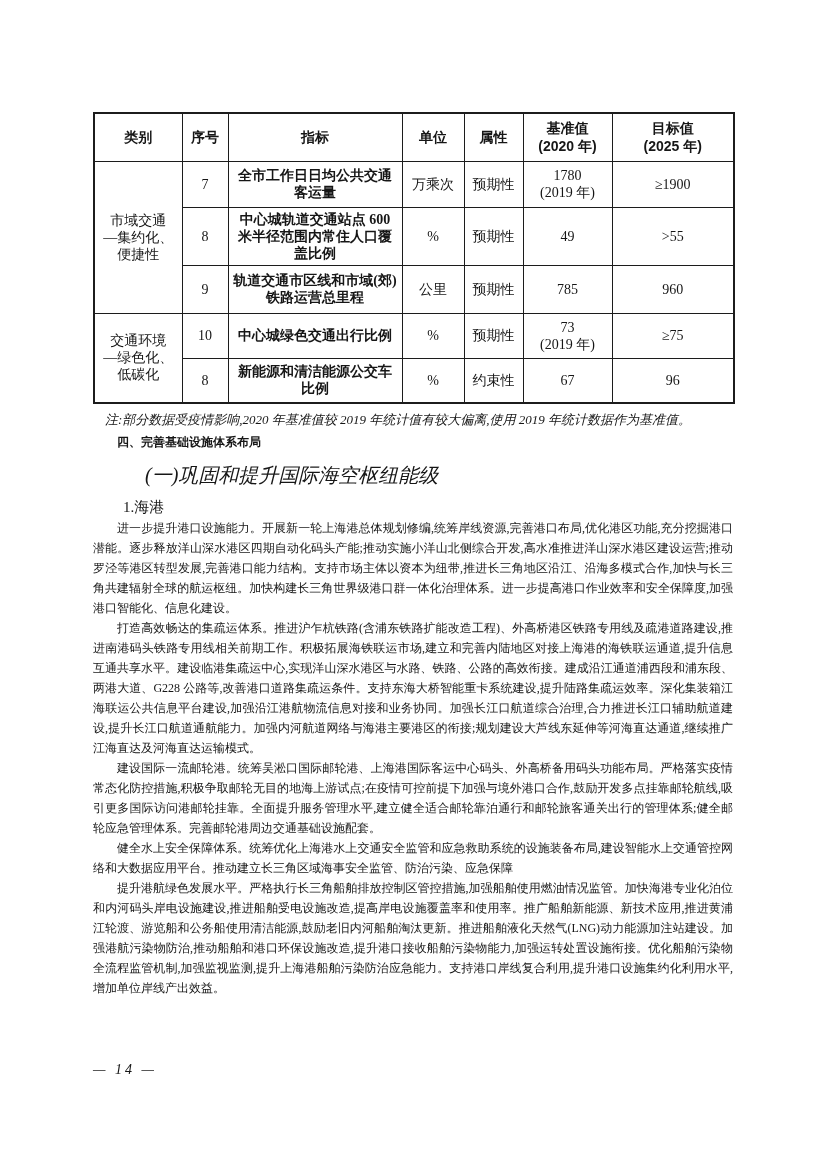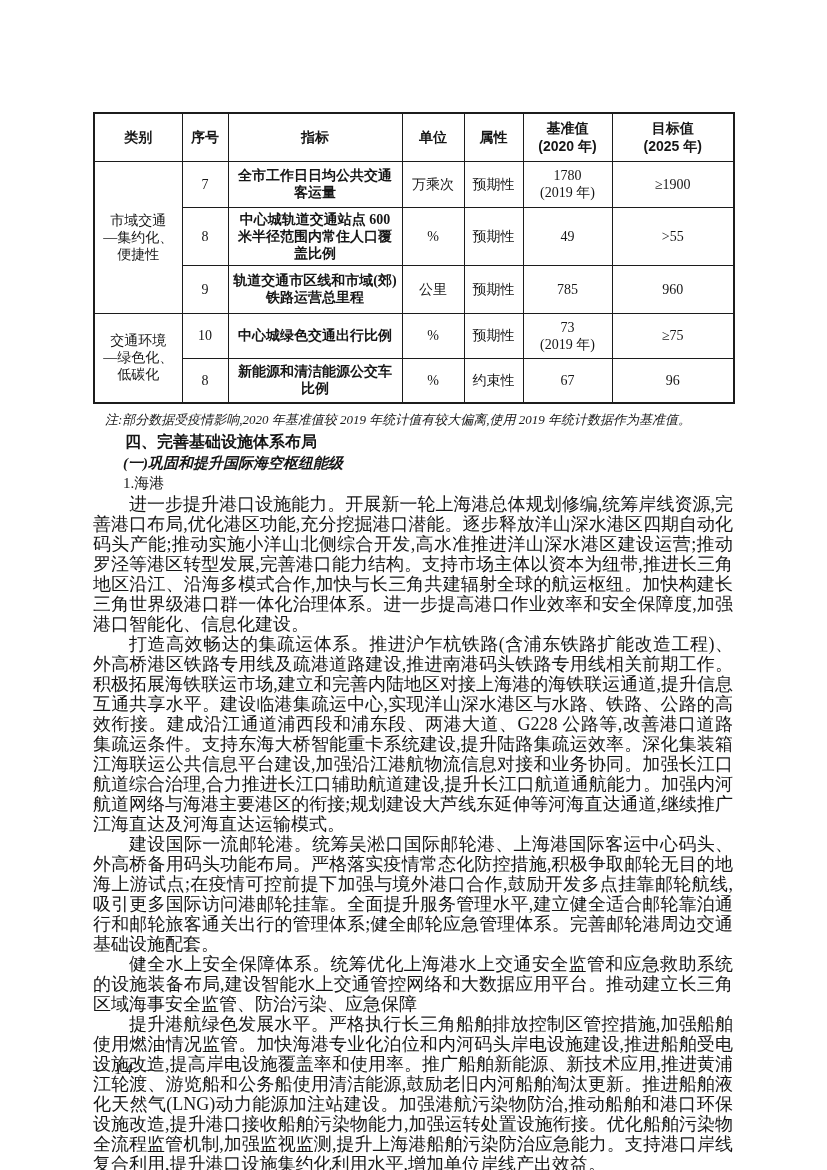--- a/index.html
+++ b/index.html
@@ -46,33 +46,33 @@
     margin: 6px 0 2px 4px;
     font-size: 13px;
     font-style: italic;
     line-height: 19px;
     padding-left: 17px;
     text-indent: -9px;
     text-align: justify;
   }
   .h-major {
     margin: 0; font-family: "Liberation Sans", sans-serif;
-    font-size: 16px; font-weight: bold; line-height: 22px;
+    font-size: 12px; font-weight: bold; line-height: 22px;
     text-indent: 2em;
   }
   .h-sub {
-    margin: 0; font-size: 15px; font-weight: bold; font-style: italic;
+    margin: 12px; font-size: 20px; font-weight: normal; font-style: italic;
     line-height: 20px; text-indent: 2em;
   }
   .h-item {
     margin: 0 0 1px 0; font-size: 15px; font-weight: normal;
     line-height: 20px; text-indent: 2em;
   }
   .body-p {
-    margin: 0; font-size: 18px; line-height: 20px;
+    margin: 0; font-size: 12px; line-height: 20px;
     text-align: justify; text-indent: 2em;
   }
 
   
   .footer { position: absolute; left: 0; top: 1062px; width: 827px; height: 20px; font-size: 14px; font-style: italic; }
   .pageno { position: absolute; left: 93px; top: 0; letter-spacing: 3px; }
   .issue { position: absolute; left: 0; top: 0; width: 100%; text-align: center; }
 </style>
 </head>
 <body>

